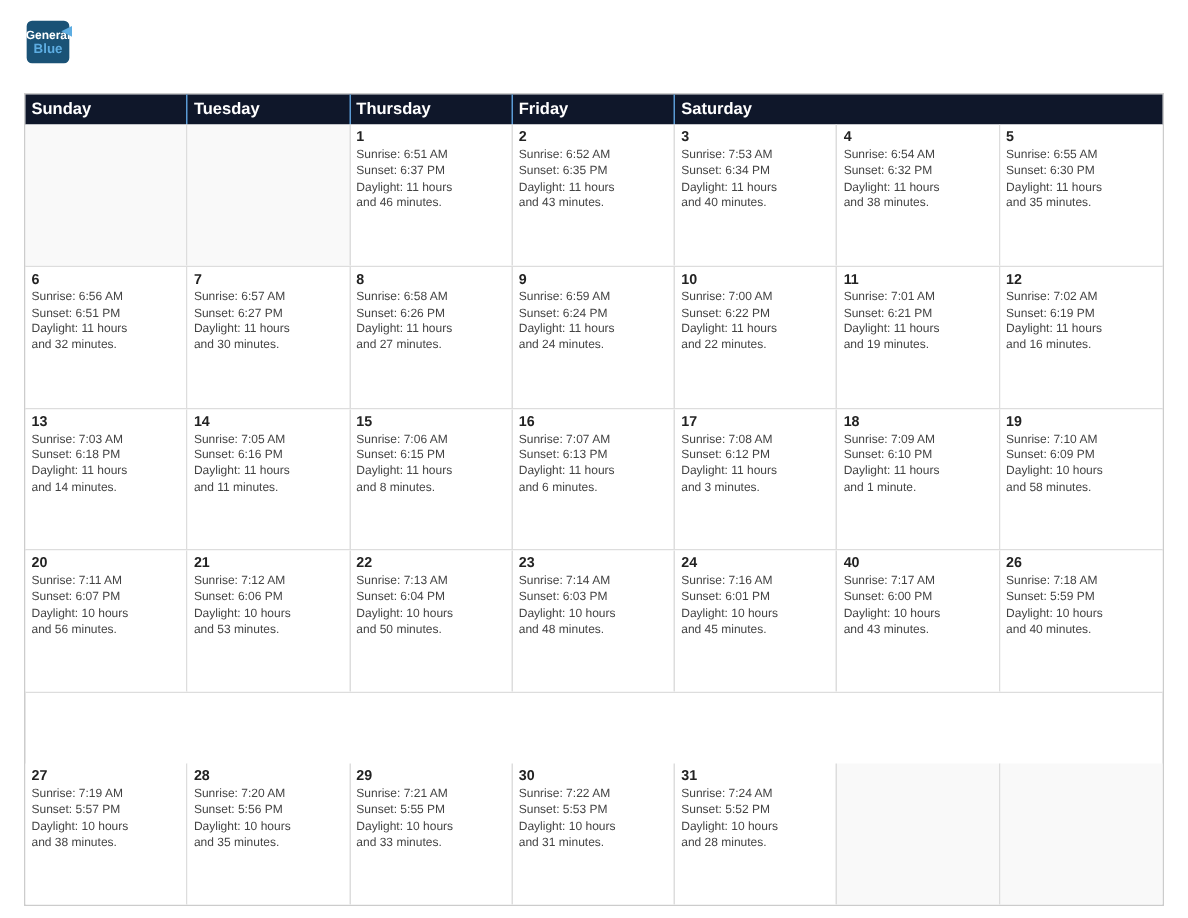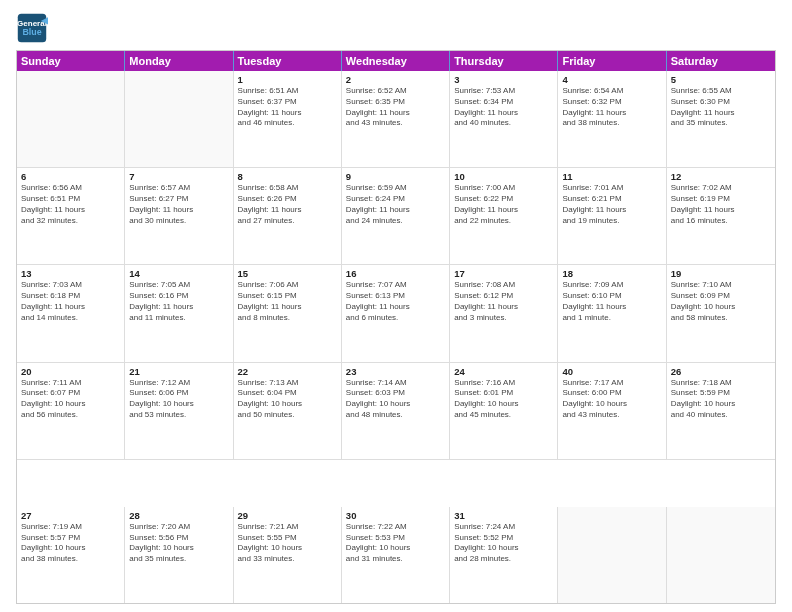--- a/index.html
+++ b/index.html
@@ -14,21 +14,21 @@
       width: 792px;
       height: 612px;
       padding: 12px 16px 8px 16px;
       display: flex;
       flex-direction: column;
     }
     .header {
       display: flex;
       justify-content: space-between;
       align-items: flex-start;
-      margin-bottom: 6px;
+      margin-bottom: 18px;
     }
     .logo {
       display: flex;
       align-items: center;
       gap: 4px;
     }
     .logo-text {
       font-size: 13px;
       color: #1a5276;
       font-weight: bold;
@@ -53,21 +53,21 @@
     }
     .calendar {
       flex: 1;
       display: flex;
       flex-direction: column;
       border: 1px solid #ccc;
     }
     .cal-header {
       display: grid;
       grid-template-columns: repeat(7, 1fr);
-      background: #a21caf;
+      background: #0f172a;
     }
     .cal-header-cell {
       color: #fff;
       font-size: 11px;
       font-weight: bold;
       padding: 4px 4px;
       border-right: 1px solid #5b9bd5;
       text-align: left;
     }
     .cal-header-cell:last-child { border-right: none; }
@@ -125,23 +125,21 @@
     </div>
     <div class="title-block">
       <div class="main-title"></div>
       <div class="subtitle"></div>
     </div>
   </div>
 
   <div class="calendar">
     <div class="cal-header" id="cal-header">
         <div class="cal-header-cell">Sunday</div>
-        <div class="cal-header-cell">Monday</div>
         <div class="cal-header-cell">Tuesday</div>
-        <div class="cal-header-cell">Wednesday</div>
         <div class="cal-header-cell">Thursday</div>
         <div class="cal-header-cell">Friday</div>
         <div class="cal-header-cell">Saturday</div>
       </div>
     <div class="cal-body" id="cal-body">
         <div class="cal-row">
           <div class="cal-cell empty"></div>
           <div class="cal-cell empty"></div>
           <div class="cal-cell">
             <div class="day-num">1</div>

